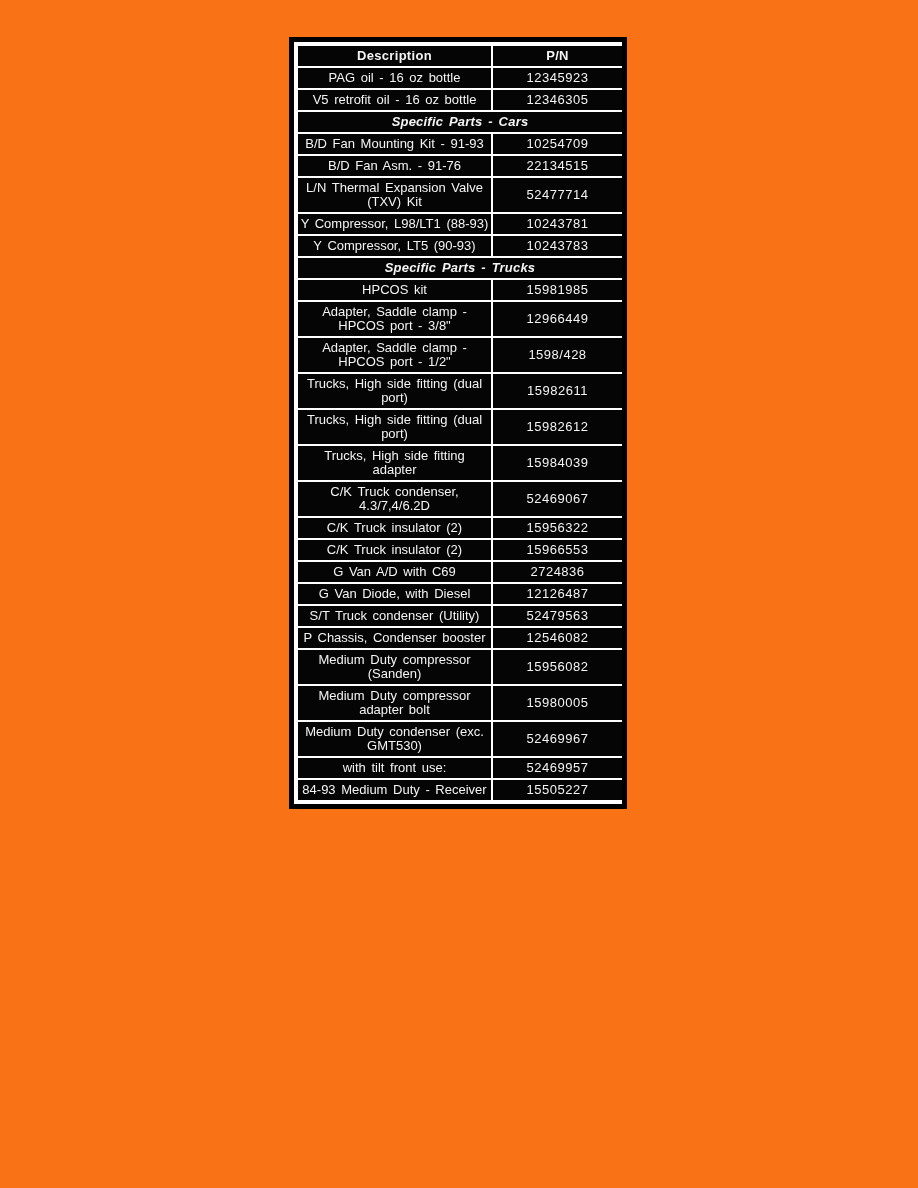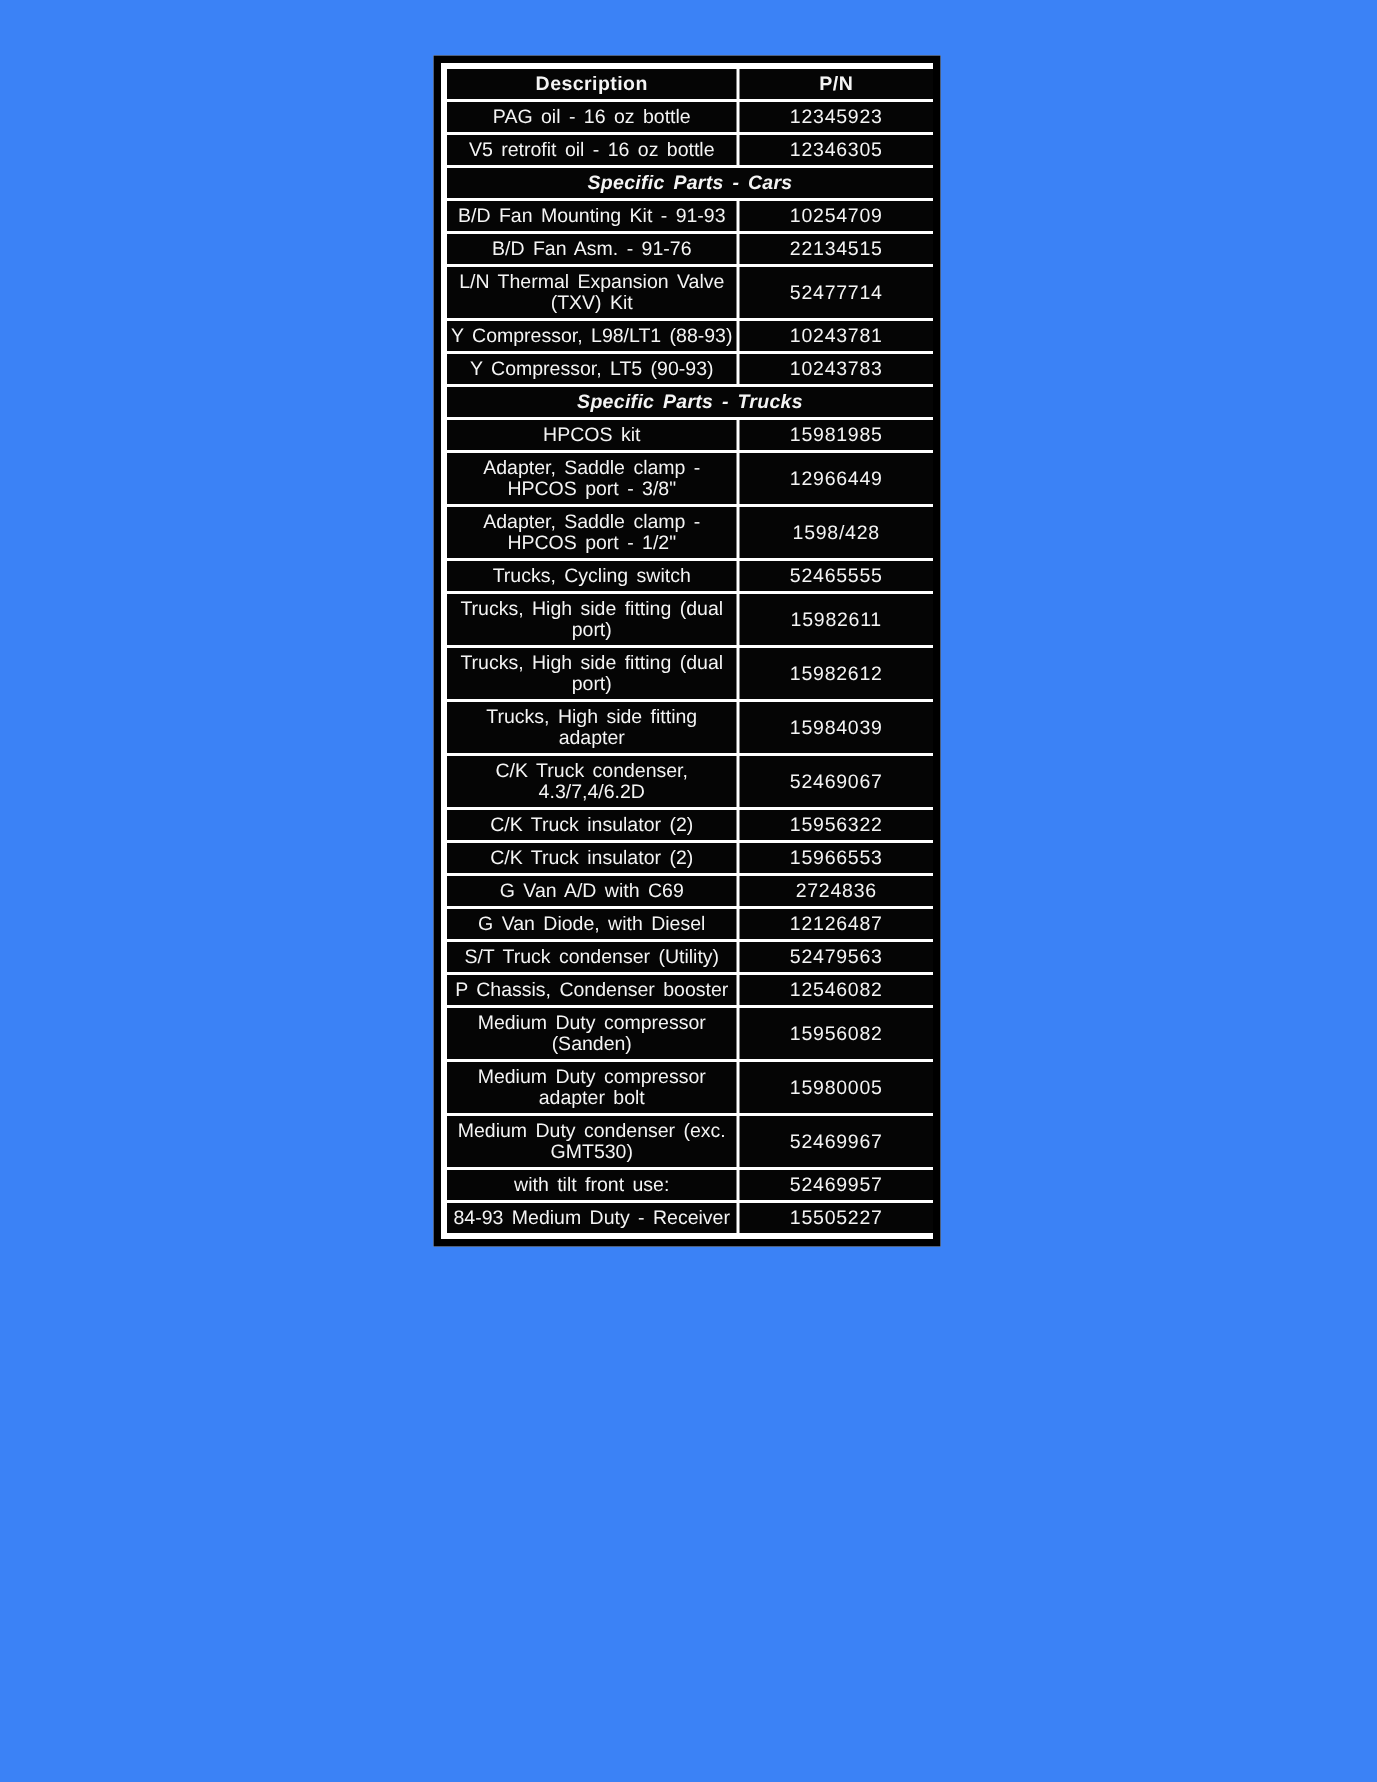--- a/index.html
+++ b/index.html
@@ -7,21 +7,21 @@
     width: 918px;
     height: 1188px;
     background: #ffffff;
     font-family: "Liberation Sans", sans-serif;
     overflow: hidden;
   }
   .scan-page {
     position: relative;
     width: 918px;
     height: 1188px;
-    background: #3b82f6;
+    background: #f97316;
   }
   .table-frame {
     position: absolute;
     left: 289px;
     top: 37px;
     width: 338px;
     border: 5px solid #000000;
     background: #ffffff;
     padding: 2px;
   }
@@ -122,24 +122,20 @@
           </tr>
           <tr>
             <td class="desc-cell">Adapter, Saddle clamp - HPCOS port - 3/8"</td>
             <td class="pn-cell">12966449</td>
           </tr>
           <tr>
             <td class="desc-cell">Adapter, Saddle clamp - HPCOS port - 1/2"</td>
             <td class="pn-cell">1598/428</td>
           </tr>
           <tr>
-            <td class="desc-cell">Trucks, Cycling switch</td>
-            <td class="pn-cell">52465555</td>
-          </tr>
-          <tr>
             <td class="desc-cell">Trucks, High side fitting (dual port)</td>
             <td class="pn-cell">15982611</td>
           </tr>
           <tr>
             <td class="desc-cell">Trucks, High side fitting (dual port)</td>
             <td class="pn-cell">15982612</td>
           </tr>
           <tr>
             <td class="desc-cell">Trucks, High side fitting adapter</td>
             <td class="pn-cell">15984039</td>

